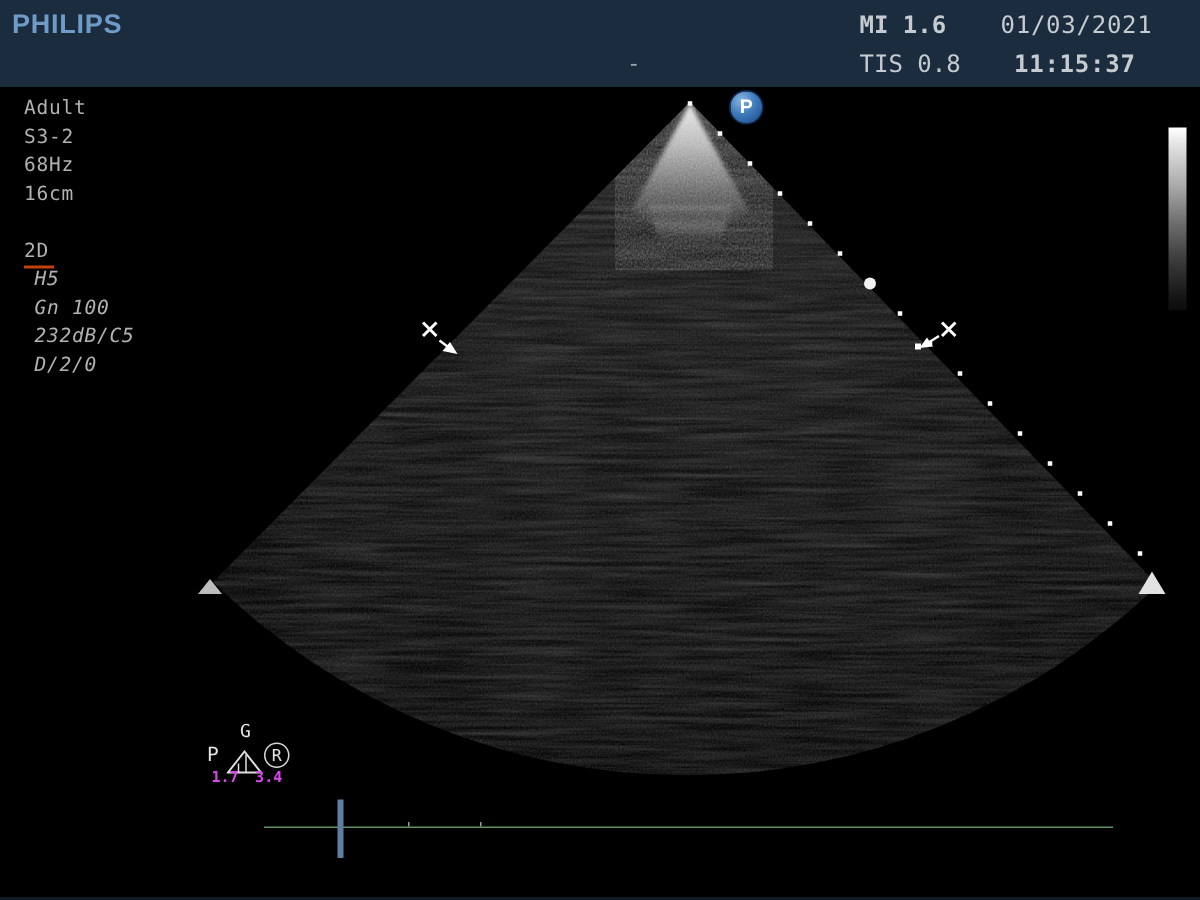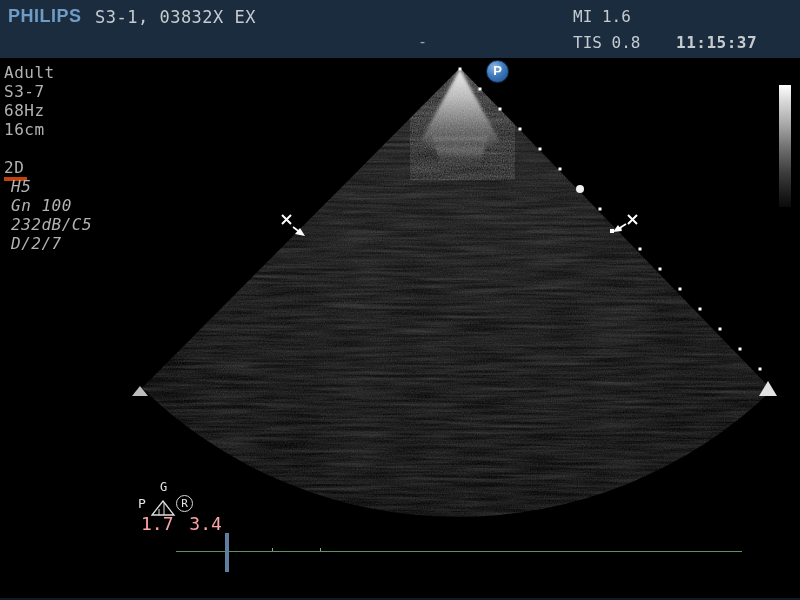--- a/index.html
+++ b/index.html
@@ -8,50 +8,50 @@
     overflow:hidden; font-family:"DejaVu Sans Mono", monospace;
     -webkit-font-smoothing:antialiased;
   }
   
   .topbar { position:absolute; left:0; top:0; width:800px; height:58px; background:#1a2c3e; z-index:3; }
   .brand { position:absolute; left:8px; top:6px; font-family:"Liberation Sans",sans-serif;
            font-weight:bold; font-size:18px; letter-spacing:0.5px; color:#6f9cc6; }
   .probe-id { position:absolute; left:95px; top:7px; font-size:17px; letter-spacing:0.5px; color:#c6cbd0; }
   .dash { position:absolute; left:418px; top:33px; font-size:15px; color:#9aa6af; }
   .hdr-row { position:absolute; font-size:16px; color:#c6cbd0; white-space:pre; }
-  .mi-row  { left:573px; top:7px; }
+  .mi-row  { left:573px; top:7px;font-weight:bold; }
   .tis-row { left:573px; top:33px; }
   .date-row { left:667px; top:7px; letter-spacing:0.5px; }
   .time-row { left:676px; top:33px; letter-spacing:0.5px;font-weight:bold; }
   
-  .panel { position:absolute; left:4px; top:63px; z-index:2; color:#b2b2b2;
-           font-size:16px; letter-spacing:0.5px; }
+  .panel { position:absolute; left:16px; top:63px; z-index:2; color:#b2b2b2;
+           font-size:13px; letter-spacing:0.5px; }
   .panel .row { height:19px; line-height:19px; white-space:pre; }
   .panel .mode-row { margin-top:19px; }
-  .panel .mode-row span { display:inline-block; border-bottom:4px solid #c2410c; padding:0 3px 0 0; }
+  .panel .mode-row span { display:inline-block; border-bottom:2px solid #c2410c; padding:0 3px 0 0; }
   .panel .sub { padding-left:7px;font-style:italic; }
   
   .sector-svg { position:absolute; left:0; top:0; z-index:1; }
   
   .gsbar { position:absolute; left:779px; top:85px; width:12px; height:122px; z-index:2;
            background:linear-gradient(180deg,#ffffff 0%,#dcdcdc 12%,#a9a9a9 32%,#6e6e6e 52%,#3c3c3c 72%,#161616 92%,#0b0b0b 100%); }
   
   .p-btn { position:absolute; left:486px; top:60px; width:23px; height:23px; border-radius:50%;
            z-index:4; background:radial-gradient(circle at 35% 28%, #8ab6e2 0%, #3f7bbd 45%, #1b4a85 100%);
            border:1px solid #0f2d52; box-sizing:border-box; color:#fff; font-weight:bold;
            font-size:13px; text-align:center; line-height:20px;
            font-family:"Liberation Sans",sans-serif; cursor:pointer; }
   
   .phys { position:absolute; z-index:2; color:#e4e4e4; }
   .g-label { left:160px; top:480px; font-size:12px; }
   .p-label { left:138px; top:496px; font-size:13px; }
   .tgc-icon { left:151px; top:500px; }
   .r-ring { left:176px; top:495px; width:17px; height:17px; border:1px solid #d8d8d8;
             border-radius:50%; font-size:11px; text-align:center; line-height:16px; box-sizing:border-box; }
-  .phys-values { left:141px; top:513px; font-size:18px; word-spacing:5px; color:#fca5a5; }
+  .phys-values { left:141px; top:513px; font-size:10px; word-spacing:5px; color:#d946ef;font-weight:bold; }
   
   .ecg-line { position:absolute; left:176px; top:551px; width:566px; height:1px; background:#619163; z-index:2; }
   .ecg-tick { position:absolute; width:1px; height:3px; background:#7fae81; z-index:2; }
   .tick-a { left:272px; top:548px; }
   .tick-b { left:320px; top:548px; }
   .sweep-cursor { position:absolute; left:225px; top:533px; width:4px; height:39px; background:#5e7ea2; z-index:2; cursor:ew-resize; }
   .bottom-strip { position:absolute; left:0; top:598px; width:800px; height:2px; background:#0e1a26; z-index:2; }
 </style>
 </head>
 <body>
@@ -145,37 +145,37 @@
       <polygon points="613,232 622,231 618,225" stroke="none"></polygon>
       <rect x="610" y="229" width="4" height="4" stroke="none"></rect>
     </g>
 
     <polygon points="140,386 132,396 148,396" fill="#bdbdbd"></polygon>
     <polygon points="768,381 759,396 777,396" fill="#e2e2e2"></polygon>
   </svg>
 
   <div class="topbar">
     <div class="brand">PHILIPS</div>
-    <div class="probe-id">S3-1, 03832X EX</div>
     <div class="dash">-</div>
     <div class="hdr-row mi-row">MI 1.6</div>
     <div class="hdr-row tis-row">TIS 0.8</div>
+    <div class="hdr-row date-row">01/03/2021</div>
     <div class="hdr-row time-row">11:15:37</div>
   </div>
 
   <div class="panel">
     <div class="row">Adult</div>
-    <div class="row">S3-7</div>
+    <div class="row">S3-2</div>
     <div class="row">68Hz</div>
     <div class="row">16cm</div>
     <div class="row mode-row"><span>2D</span></div>
     <div class="row sub">H5</div>
     <div class="row sub">Gn 100</div>
     <div class="row sub">232dB/C5</div>
-    <div class="row sub">D/2/7</div>
+    <div class="row sub">D/2/0</div>
   </div>
 
   <div class="gsbar"></div>
 
   <div class="p-btn">P</div>
 
   <div class="phys g-label">G</div>
   <div class="phys p-label">P</div>
   <svg class="phys tgc-icon" width="25" height="17" style="position:absolute;">
     <polygon points="12,1 23,15 1,15" fill="none" stroke="#e0e0e0" stroke-width="1.3"></polygon>

